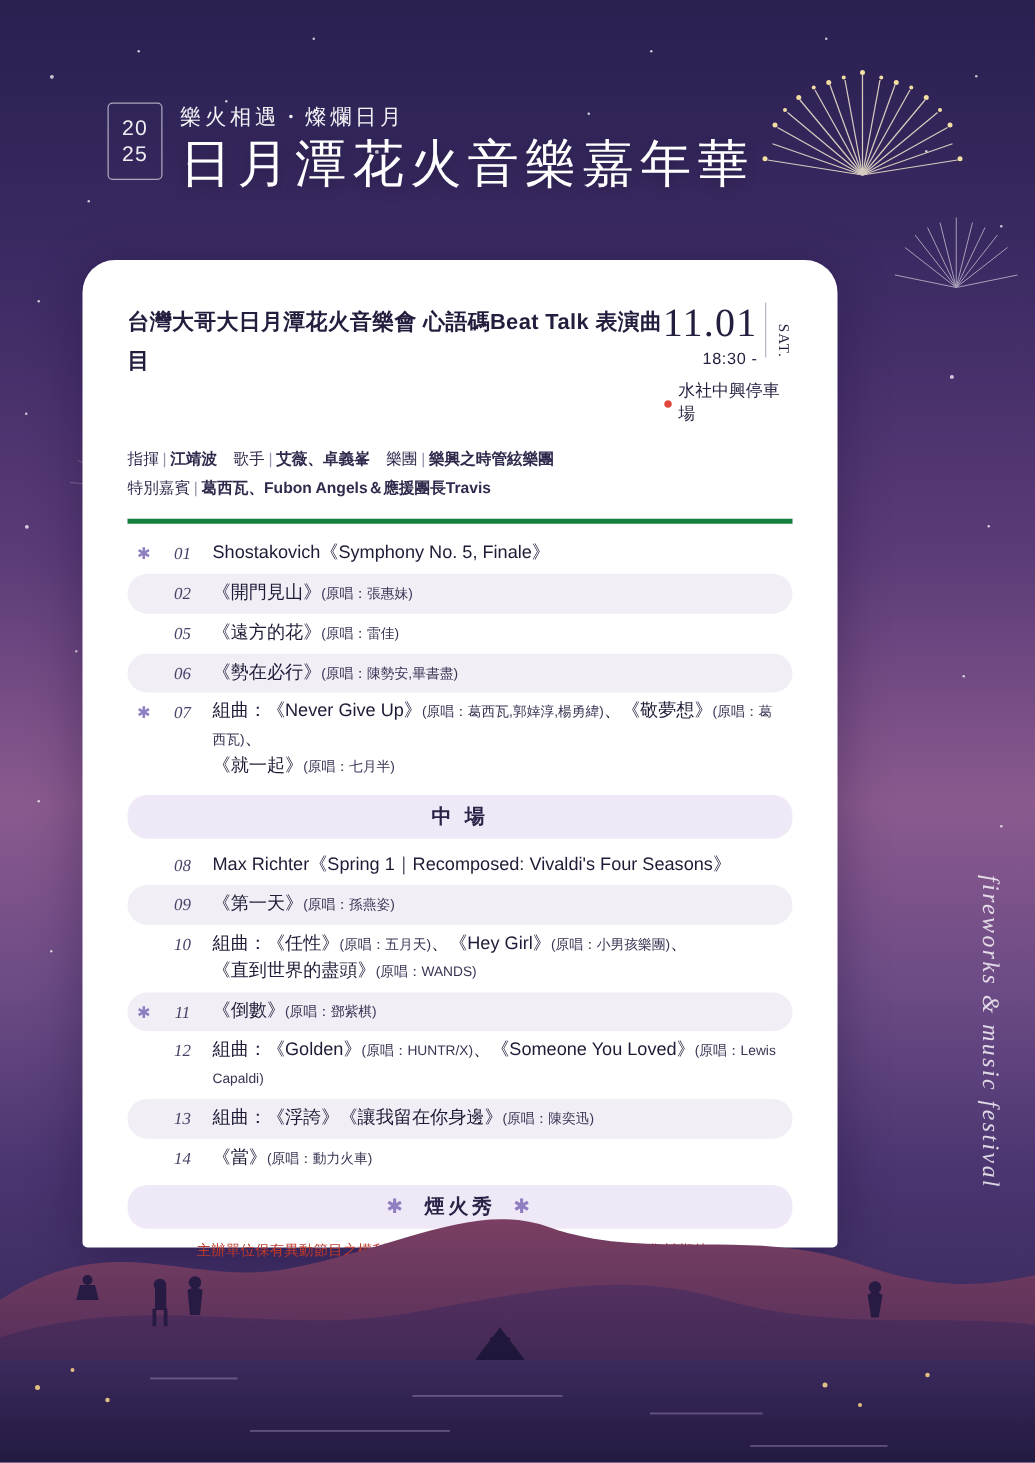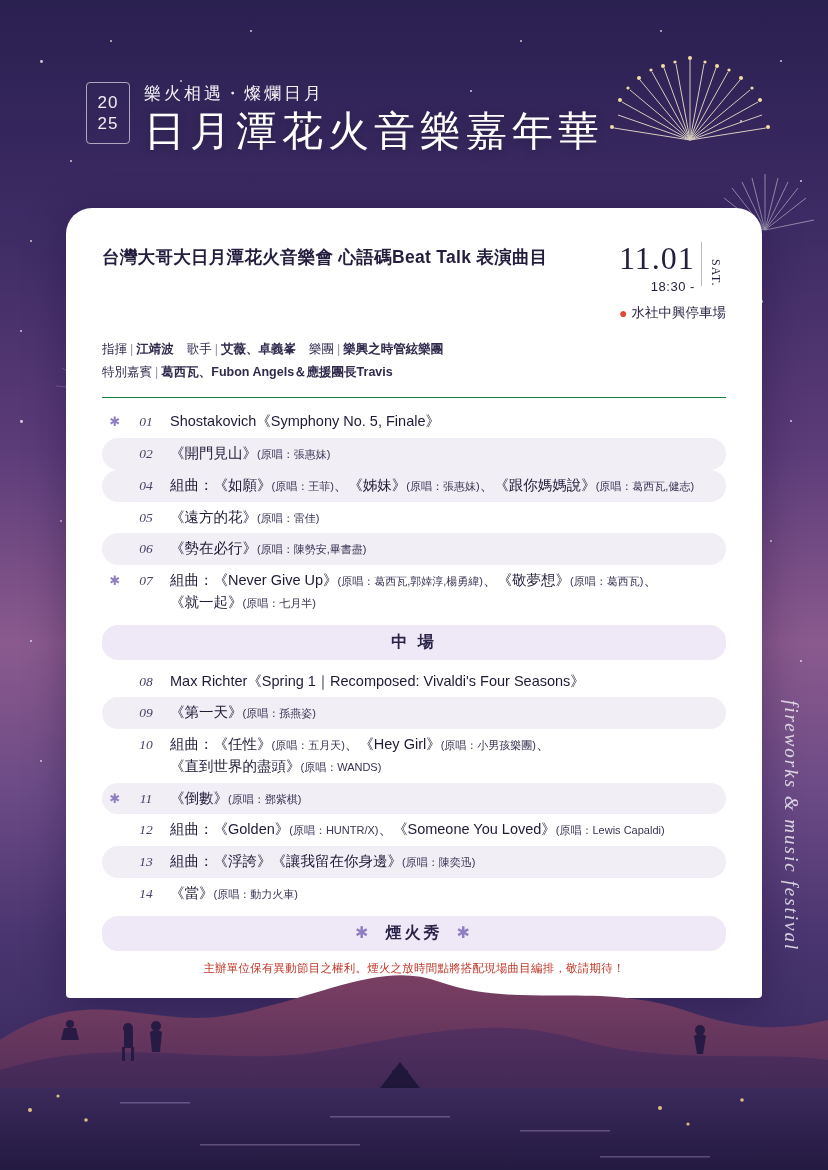--- a/index.html
+++ b/index.html
@@ -48,21 +48,21 @@
     position: absolute; right: 26px; top: 700px;
     writing-mode: vertical-rl;
     font-family: "Liberation Serif", "DejaVu Serif", serif;
     font-style: italic;
     font-size: 19px; color: rgba(255,255,255,.8); letter-spacing: 2px;
   }
 
   
   .card {
     position: absolute; left: 66px; top: 208px;
-    width: 696px; height: 790px;
+    width: 604px; height: 790px;
     background: #ffffff;
     border-radius: 26px 26px 4px 4px;
     box-shadow: 0 10px 40px rgba(20,10,50,.35);
     padding: 34px 36px 0 36px;
   }
 
   .card-head { display: flex; justify-content: space-between; align-items: flex-start; }
   .concert-title {
     font-size: 17.5px; font-weight: 700; color: #241d3d; line-height: 1.75;
     letter-spacing: .3px; max-width: 470px;
@@ -77,21 +77,21 @@
   .date-day {
     writing-mode: vertical-rl; font-size: 12px; letter-spacing: 1px;
     border-left: 1px solid #b9b4c8; padding-left: 6px; height: 44px;
     font-family: "Liberation Serif", "DejaVu Serif", serif;
   }
   .venue { display: flex; align-items: center; justify-content: flex-end; gap: 4px; margin-top: 10px; font-size: 13.5px; color: #241d3d; }
   .pin { color: #e0483b; font-size: 14px; }
 
   .credits {
     margin-top: 16px; padding-bottom: 13px;
-    border-bottom: 1px solid #15803d;
+    border-bottom: 4px solid #15803d;
     font-size: 12.5px; color: #312a4d; line-height: 1.85;
   }
   .credits .sep { color: #9a93ad; margin: 0 3px; }
   .credits b { font-weight: 700; }
 
   
   .program { margin-top: 8px; }
   .row {
     display: flex; align-items: flex-start; gap: 0;
     min-height: 31px; padding: 5px 10px 5px 0;
@@ -263,25 +263,20 @@
       <div class="row">
         <span class="mark">✱</span>
         <span class="num">01</span>
         <span class="title"><span>Shostakovich《Symphony No. 5, Finale》</span></span>
       </div>
       <div class="row alt">
         <span class="mark"></span>
         <span class="num">02</span>
         <span class="title"><span>《開門見山》</span><span class="sm">(原唱：張惠妹)</span></span>
       </div>
-      <div class="row alt">
-        <span class="mark"></span>
-        <span class="num">04</span>
-        <span class="title"><span>組曲：《如願》</span><span class="sm">(原唱：王菲)</span><span>、《姊妹》</span><span class="sm">(原唱：張惠妹)</span><span>、《跟你媽媽說》</span><span class="sm">(原唱：葛西瓦,健志)</span></span>
-      </div>
       <div class="row">
         <span class="mark"></span>
         <span class="num">05</span>
         <span class="title"><span>《遠方的花》</span><span class="sm">(原唱：雷佳)</span></span>
       </div>
       <div class="row alt">
         <span class="mark"></span>
         <span class="num">06</span>
         <span class="title"><span>《勢在必行》</span><span class="sm">(原唱：陳勢安,畢書盡)</span></span>
       </div>

